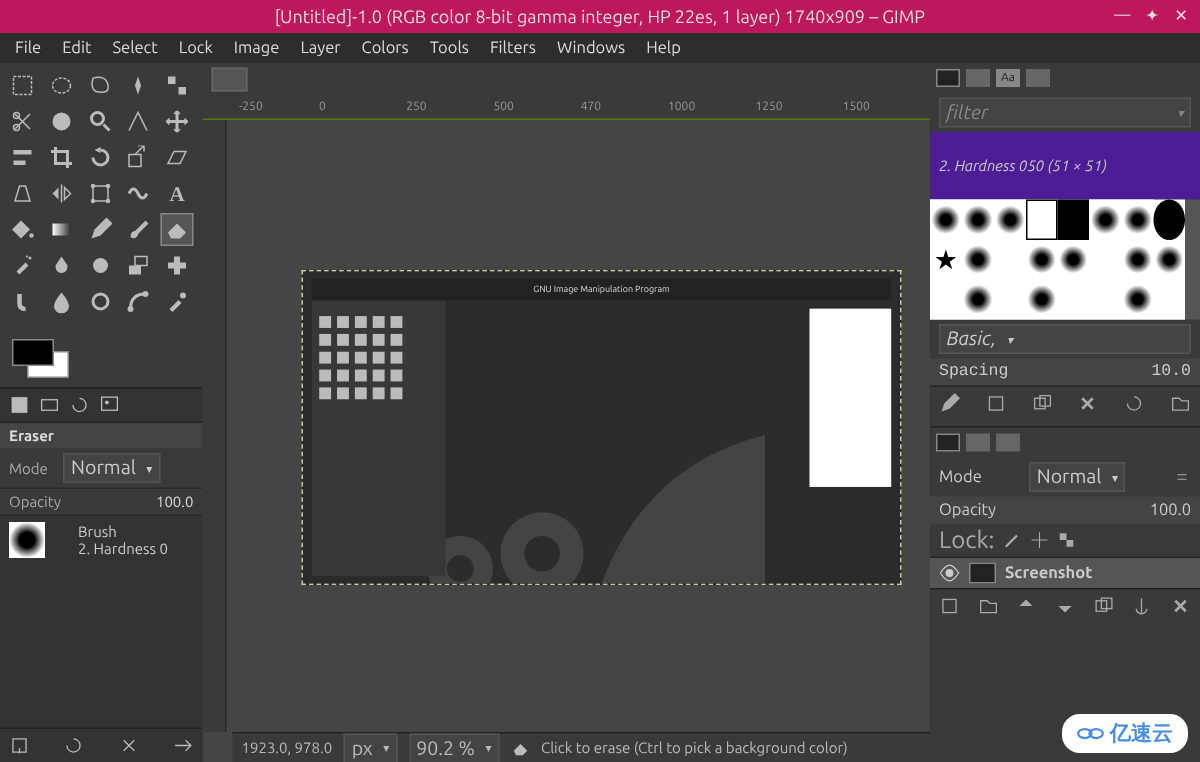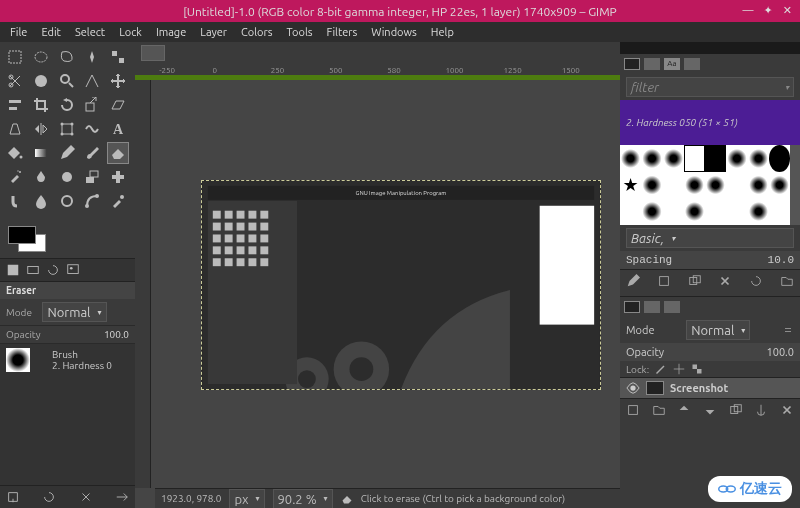--- a/index.html
+++ b/index.html
@@ -24,28 +24,28 @@
 .opt-row .label { color:#aaa; }
 .opt-row .value { color:#ddd; }
 .dropdown-dummy { background:#444; padding:2px 4px; border:1px solid #555; font-size:13px; display:inline-flex; align-items:center; gap:4px; }
 .brush-slot { display:flex; align-items:center; gap:22px; padding:4px 6px; }
 .brush-thumb { width:24px; height:24px; background:#fff radial-gradient(circle,#000 30%,#fff 70%); }
 .icon-row { display:flex; gap:6px; padding:4px 6px; justify-content:space-between; border-top:1px solid #222; }
 .icon-row .sm { width:14px; height:14px; fill:#bbb; cursor:pointer; }
 .canvas-area { flex:1; background:#454545; position:relative; display:flex; flex-direction:column; }
 .tab-bar { height:22px; background:#3a3a3a; display:flex; align-items:center; padding:0 6px; }
 .tab { width:24px; height:16px; background:#555; border:1px solid #666; cursor:pointer; }
-.ruler-h { height:16px; background:#3a3a3a; border-bottom:5px solid #4d7c0f; position:relative; font-size:8px; color:#999; }
+.ruler-h { height:16px; background:#3a3a3a; border-bottom:1px solid #4d7c0f; position:relative; font-size:8px; color:#999; }
 .ruler-h span { position:absolute; top:2px; }
 .canvas-body { flex:1; display:flex; }
 .ruler-v { width:16px; background:#3a3a3a; border-right:1px solid #222; }
 .canvas-inner { flex:1; position:relative; overflow:hidden; background:#454545; }
 .image-frame { position:absolute; left:50px; top:100px; width:400px; height:210px; border:1px dashed #cc9; background:#2a2a2a; }
 .status-bar { height:20px; background:#3a3a3a; border-top:1px solid #222; display:flex; align-items:center; padding:0 6px; gap:8px; font-size:10px; color:#bbb;margin-left:20px; }
-.right-panel { width:180px; background:#3a3a3a; display:flex; flex-direction:column;margin-top:12px; }
+.right-panel { width:180px; background:#3a3a3a; display:flex; flex-direction:column; }
 .panel-tabs { display:flex; gap:4px; padding:4px; }
 .panel-tabs .tabicon { width:16px; height:12px; background:#666; cursor:pointer; }
 .panel-tabs .tabicon.active { background:#222; border:1px solid #888; }
 .filter-row { padding:3px 6px; }
 .filter-row .dropdown-dummy { width:100%; justify-content:space-between; font-style:italic; color:#888; }
 .brush-name { background:#4c1d95; padding:17px 6px; font-size:10px; font-style:italic; }
 .brush-grid { background:#fff; height:80px; margin:0; position:relative; display:grid; grid-template-columns:repeat(8,1fr); grid-template-rows:repeat(3,1fr); }
 .brush-grid .b { background:radial-gradient(circle,#000 20%,#fff 55%); }
 .brush-grid .b.sq { background:#000; }
 .brush-grid .b.star { background:#fff; color:#000; display:flex; align-items:center; justify-content:center; font-size:18px; }
@@ -59,21 +59,21 @@
 .layer-tabs .ti.active { background:#222; border:1px solid #888; }
 .layer-list { border-top:1px solid #222; }
 .layer-row { display:flex; align-items:center; gap:6px; padding:3px 6px; background:#555; }
 .eye { width:14px; height:14px; fill:#ccc; }
 .layer-th { width:18px; height:14px; background:#222; border:1px solid #888; }
 .layer-buttons { display:flex; gap:6px; padding:4px 6px; border-top:1px solid #222; justify-content:space-between; }
 .layer-buttons .sm { width:14px; height:14px; fill:#aaa; cursor:pointer; }
 .watermark { position:absolute; right:8px; bottom:6px; background:#fff; color:#4a90e2; padding:4px 10px; border-radius:12px; font-size:14px; font-weight:bold; display:flex; align-items:center; gap:4px; }
 .chev::after { content:"▾"; font-size:8px; margin-left:3px; }
 .spin::after { content:"↺"; }
-.lock-icons { display:flex; gap:6px; align-items:center; padding:2px 6px; font-size:10px; color:#aaa; }
+.lock-icons { display:flex; gap:6px; align-items:center; padding:2px 6px; font-size:16px; color:#aaa; }
 .lock-icons .sm { width:12px; height:12px; fill:#aaa; }
 </style>
 </head>
 <body>
 
 <div class="titlebar">
   <span>[Untitled]-1.0 (RGB color 8-bit gamma integer, HP 22es, 1 layer) 1740x909 – GIMP</span>
   <div class="win-controls">
     <span>—</span>
     <span>✦</span>
@@ -366,21 +366,21 @@
 
   <div class="canvas-area">
     <div class="tab-bar">
       <div class="tab"></div>
     </div>
     <div class="ruler-h">
       <span style="left:5%">-250</span>
       <span style="left:16%">0</span>
       <span style="left:28%">250</span>
       <span style="left:40%">500</span>
-      <span style="left:52%">580</span>
+      <span style="left:52%">470</span>
       <span style="left:64%">1000</span>
       <span style="left:76%">1250</span>
       <span style="left:88%">1500</span>
     </div>
     <div class="canvas-body">
       <div class="ruler-v"></div>
       <div class="canvas-inner">
         <div class="image-frame">
           <svg width="100%" height="100%" viewBox="0 0 400 210">
             <rect width="400" height="210" fill="#2c2c2c"></rect>

